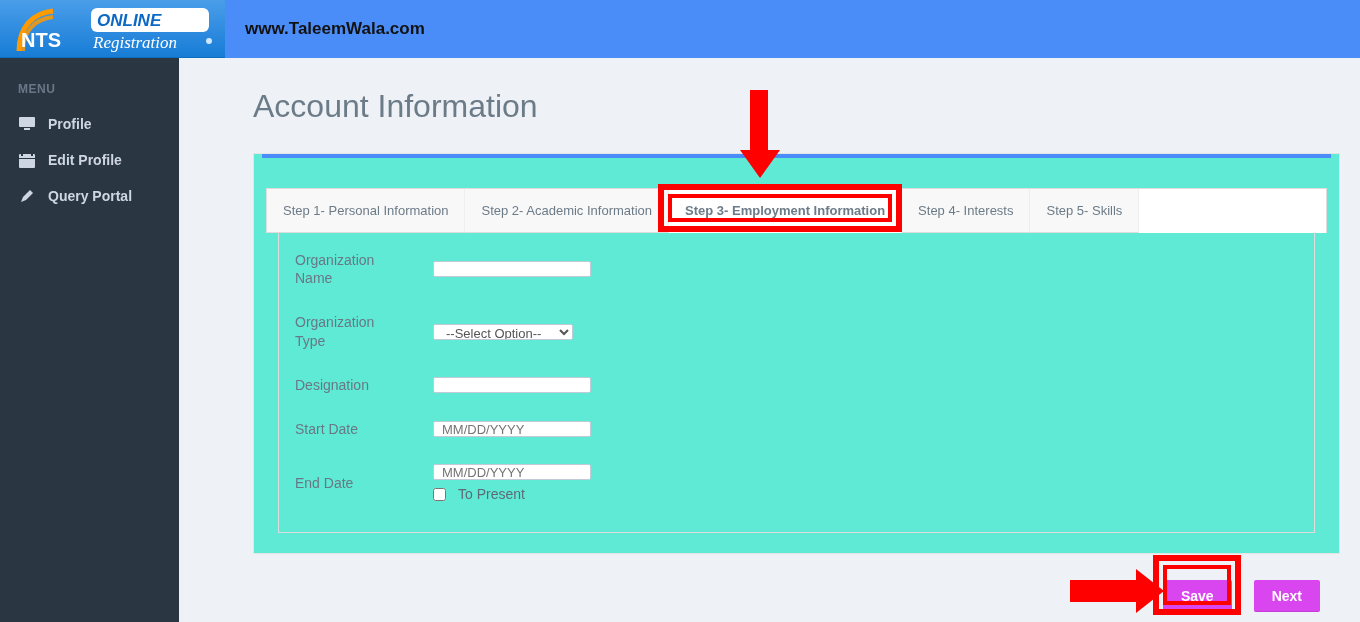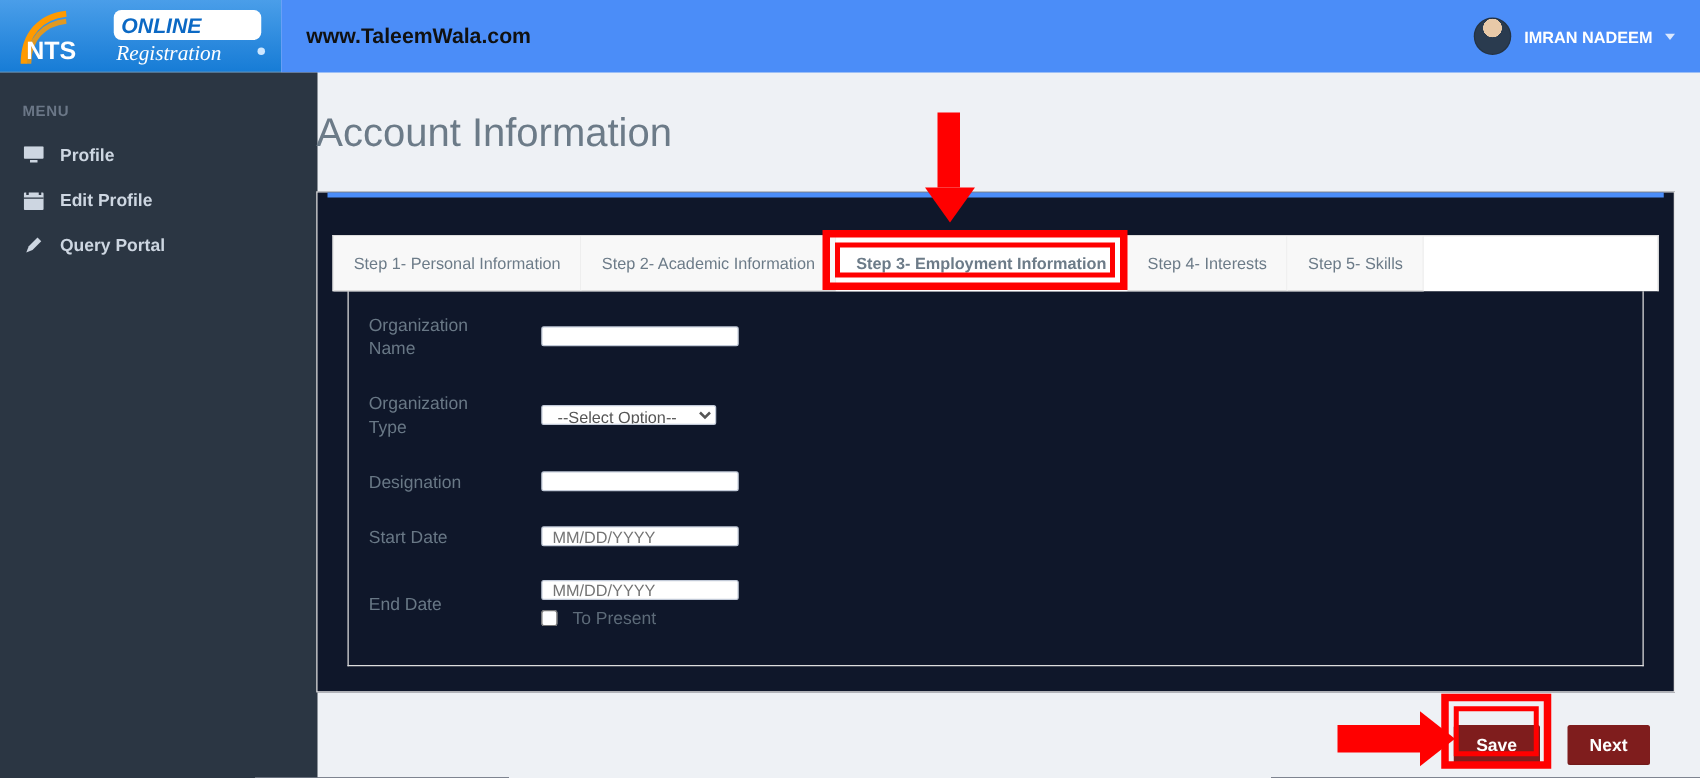--- a/index.html
+++ b/index.html
@@ -36,21 +36,21 @@
     .topbar-user { display: flex; align-items: center; gap: 10px; color: #fff; font-weight: 600; font-size: 13px; cursor: pointer; }
     .avatar {
       width: 30px; height: 30px; border-radius: 50%;
       background: radial-gradient(circle at 50% 28%, #e8c9a8 0 28%, #2a3b4f 29% 100%);
       box-shadow: 0 0 0 1px rgba(0,0,0,.15) inset;
     }
     .caret { width: 0; height: 0; border-left: 4px solid transparent; border-right: 4px solid transparent; border-top: 5px solid rgba(255,255,255,.8); }
 
     
     .sidebar {
-      position: absolute; left: 0; top: 58px; bottom: 0; width: 254px;
+      position: absolute; left: 0; top: 58px; bottom: 0; width: 179px;
       background: #2b3643; padding-top: 16px;
     }
     .sidebar-heading {
       color: #6b7787; font-size: 12px; font-weight: 600; letter-spacing: .5px;
       padding: 8px 18px 10px;
     }
     .sidebar-item {
       display: flex; align-items: center; gap: 12px;
       padding: 10px 18px; cursor: pointer;
       color: #cdd6e1; font-size: 14px; font-weight: 600;
@@ -63,21 +63,21 @@
       position: absolute; left: 225px; top: 58px; right: 0; bottom: 0;
       padding: 30px 20px 0 28px;
       overflow: hidden;
     }
     .page-title {
       color: #6c7b88; font-size: 32px; font-weight: 400;
     }
 
     .card {
       margin-top: 28px;
-      background: #0f172a;
+      background: #5eead4;
       border: 1px solid #e4e4e4;
     }
     .card-top-rule {
       height: 4px; background: #4b8df8;
       margin: 0 8px 30px 8px;
     }
     .card-inner { padding: 0 8px 20px; }
 
     
     .tabs {
@@ -114,21 +114,21 @@
       padding: 0 8px; font-size: 13px; color: #555;
       background: #fff;
     }
     .form-row select { width: 140px; }
     .input-stack { display:flex; flex-direction:column; gap:6px; }
     .check-row { display:flex; align-items:center; gap:12px; color:#5d6b79; font-size:14px; }
 
     
     .actions { position: absolute; right: 40px; bottom: 10px; display:flex; gap:22px; align-items:center; }
     .btn {
-      background: #7f1d1d; color: #fff;
+      background: #d946ef; color: #fff;
       border: none; border-radius: 2px;
       padding: 8px 18px; font-size: 14px; font-weight: 600;
       cursor: pointer;
       box-shadow: inset 0 -1px 0 rgba(0,0,0,.1);
     }
 
     
     .anno { position: absolute; pointer-events: none; }
     .anno-box {
       border: 6px solid #ff0000;
@@ -172,25 +172,20 @@
       <text x="8" y="42" font-family="Arial Black, Arial" font-size="20" fill="#fff" font-weight="900">NTS</text>
       <rect x="78" y="3" rx="6" ry="6" width="118" height="24" fill="#fff"></rect>
       <text x="84" y="21" font-family="Arial" font-size="17" font-style="italic" font-weight="700" fill="#0c69c4">ONLINE</text>
       <text x="80" y="43" font-family="'Segoe Script', cursive" font-size="17" font-style="italic" fill="#fff">Registration</text>
       <circle cx="196" cy="36" r="3" fill="#cde7ff"></circle>
     </svg>
   </div>
 
   <div class="topbar-right">
     <span class="url">www.TaleemWala.com</span>
-    <div class="topbar-user">
-      <span class="avatar"></span>
-      <span>IMRAN NADEEM</span>
-      <span class="caret"></span>
-    </div>
   </div>
 </div>
 
 <div class="sidebar">
   <div class="sidebar-heading">MENU</div>
 
   <div class="sidebar-item">
     <span class="icon">
       <svg viewBox="0 0 16 14" width="16" height="14">
           <rect x="0" y="0" width="16" height="10" rx="1"></rect>

